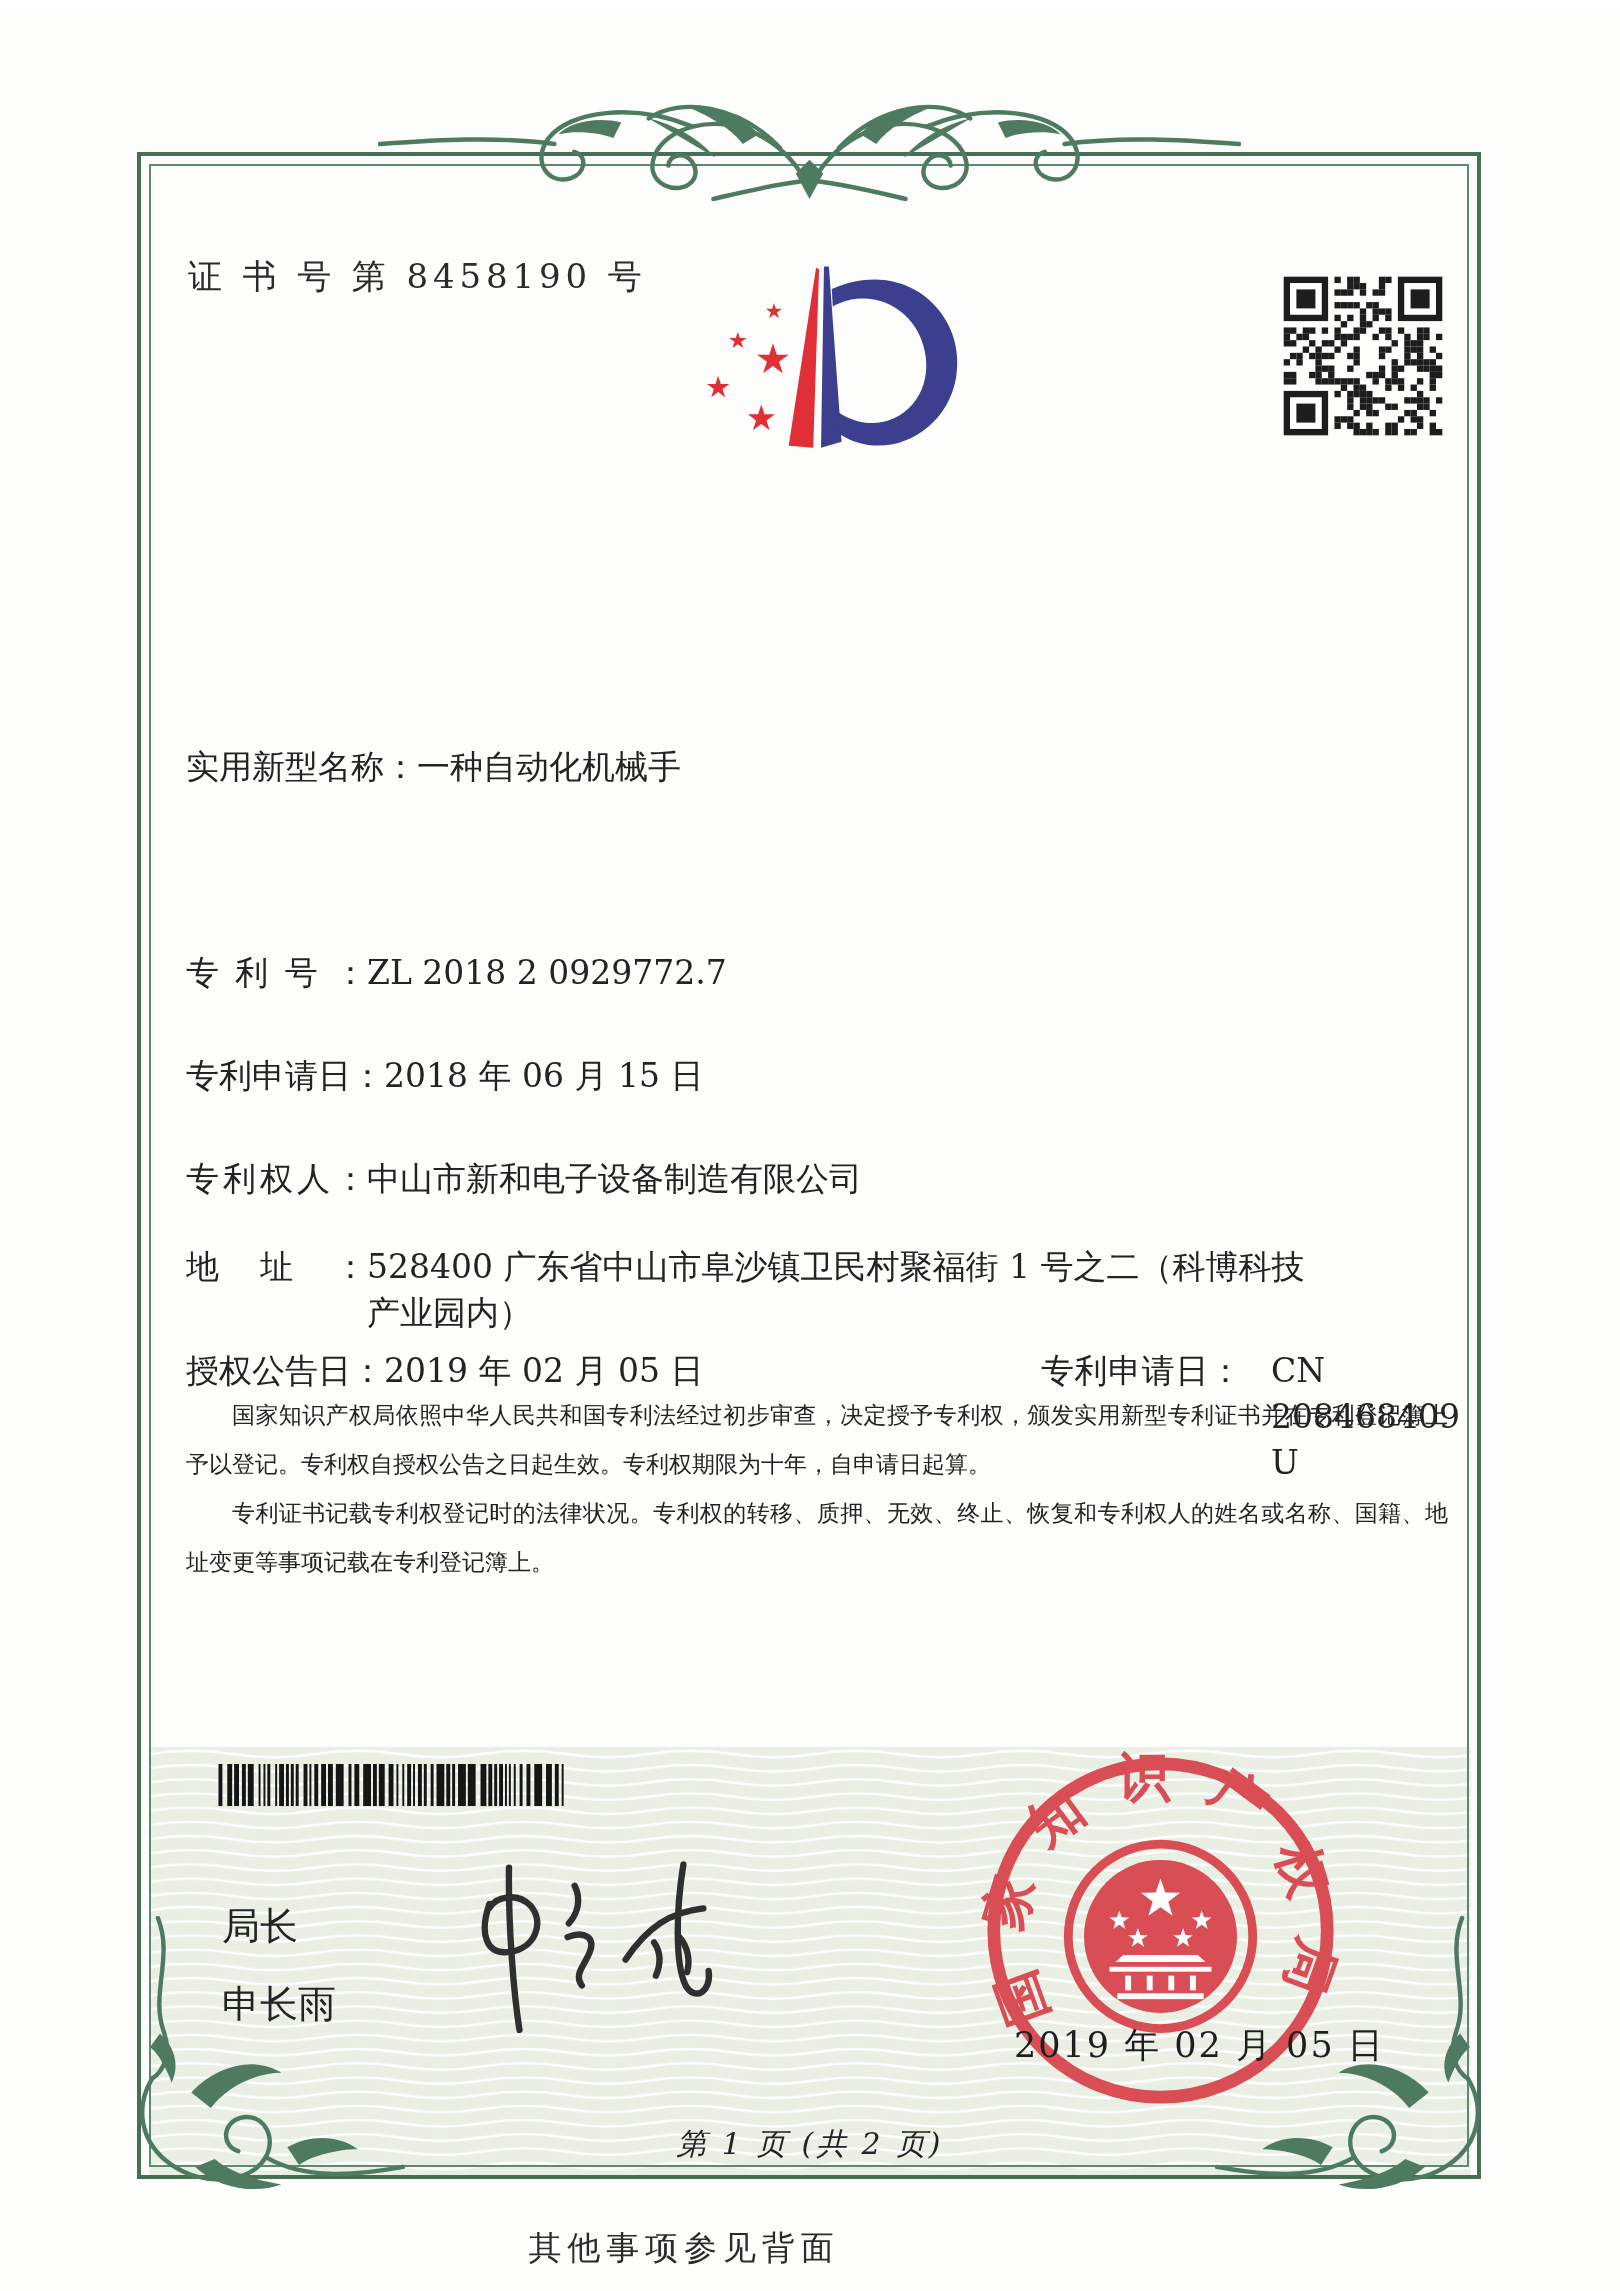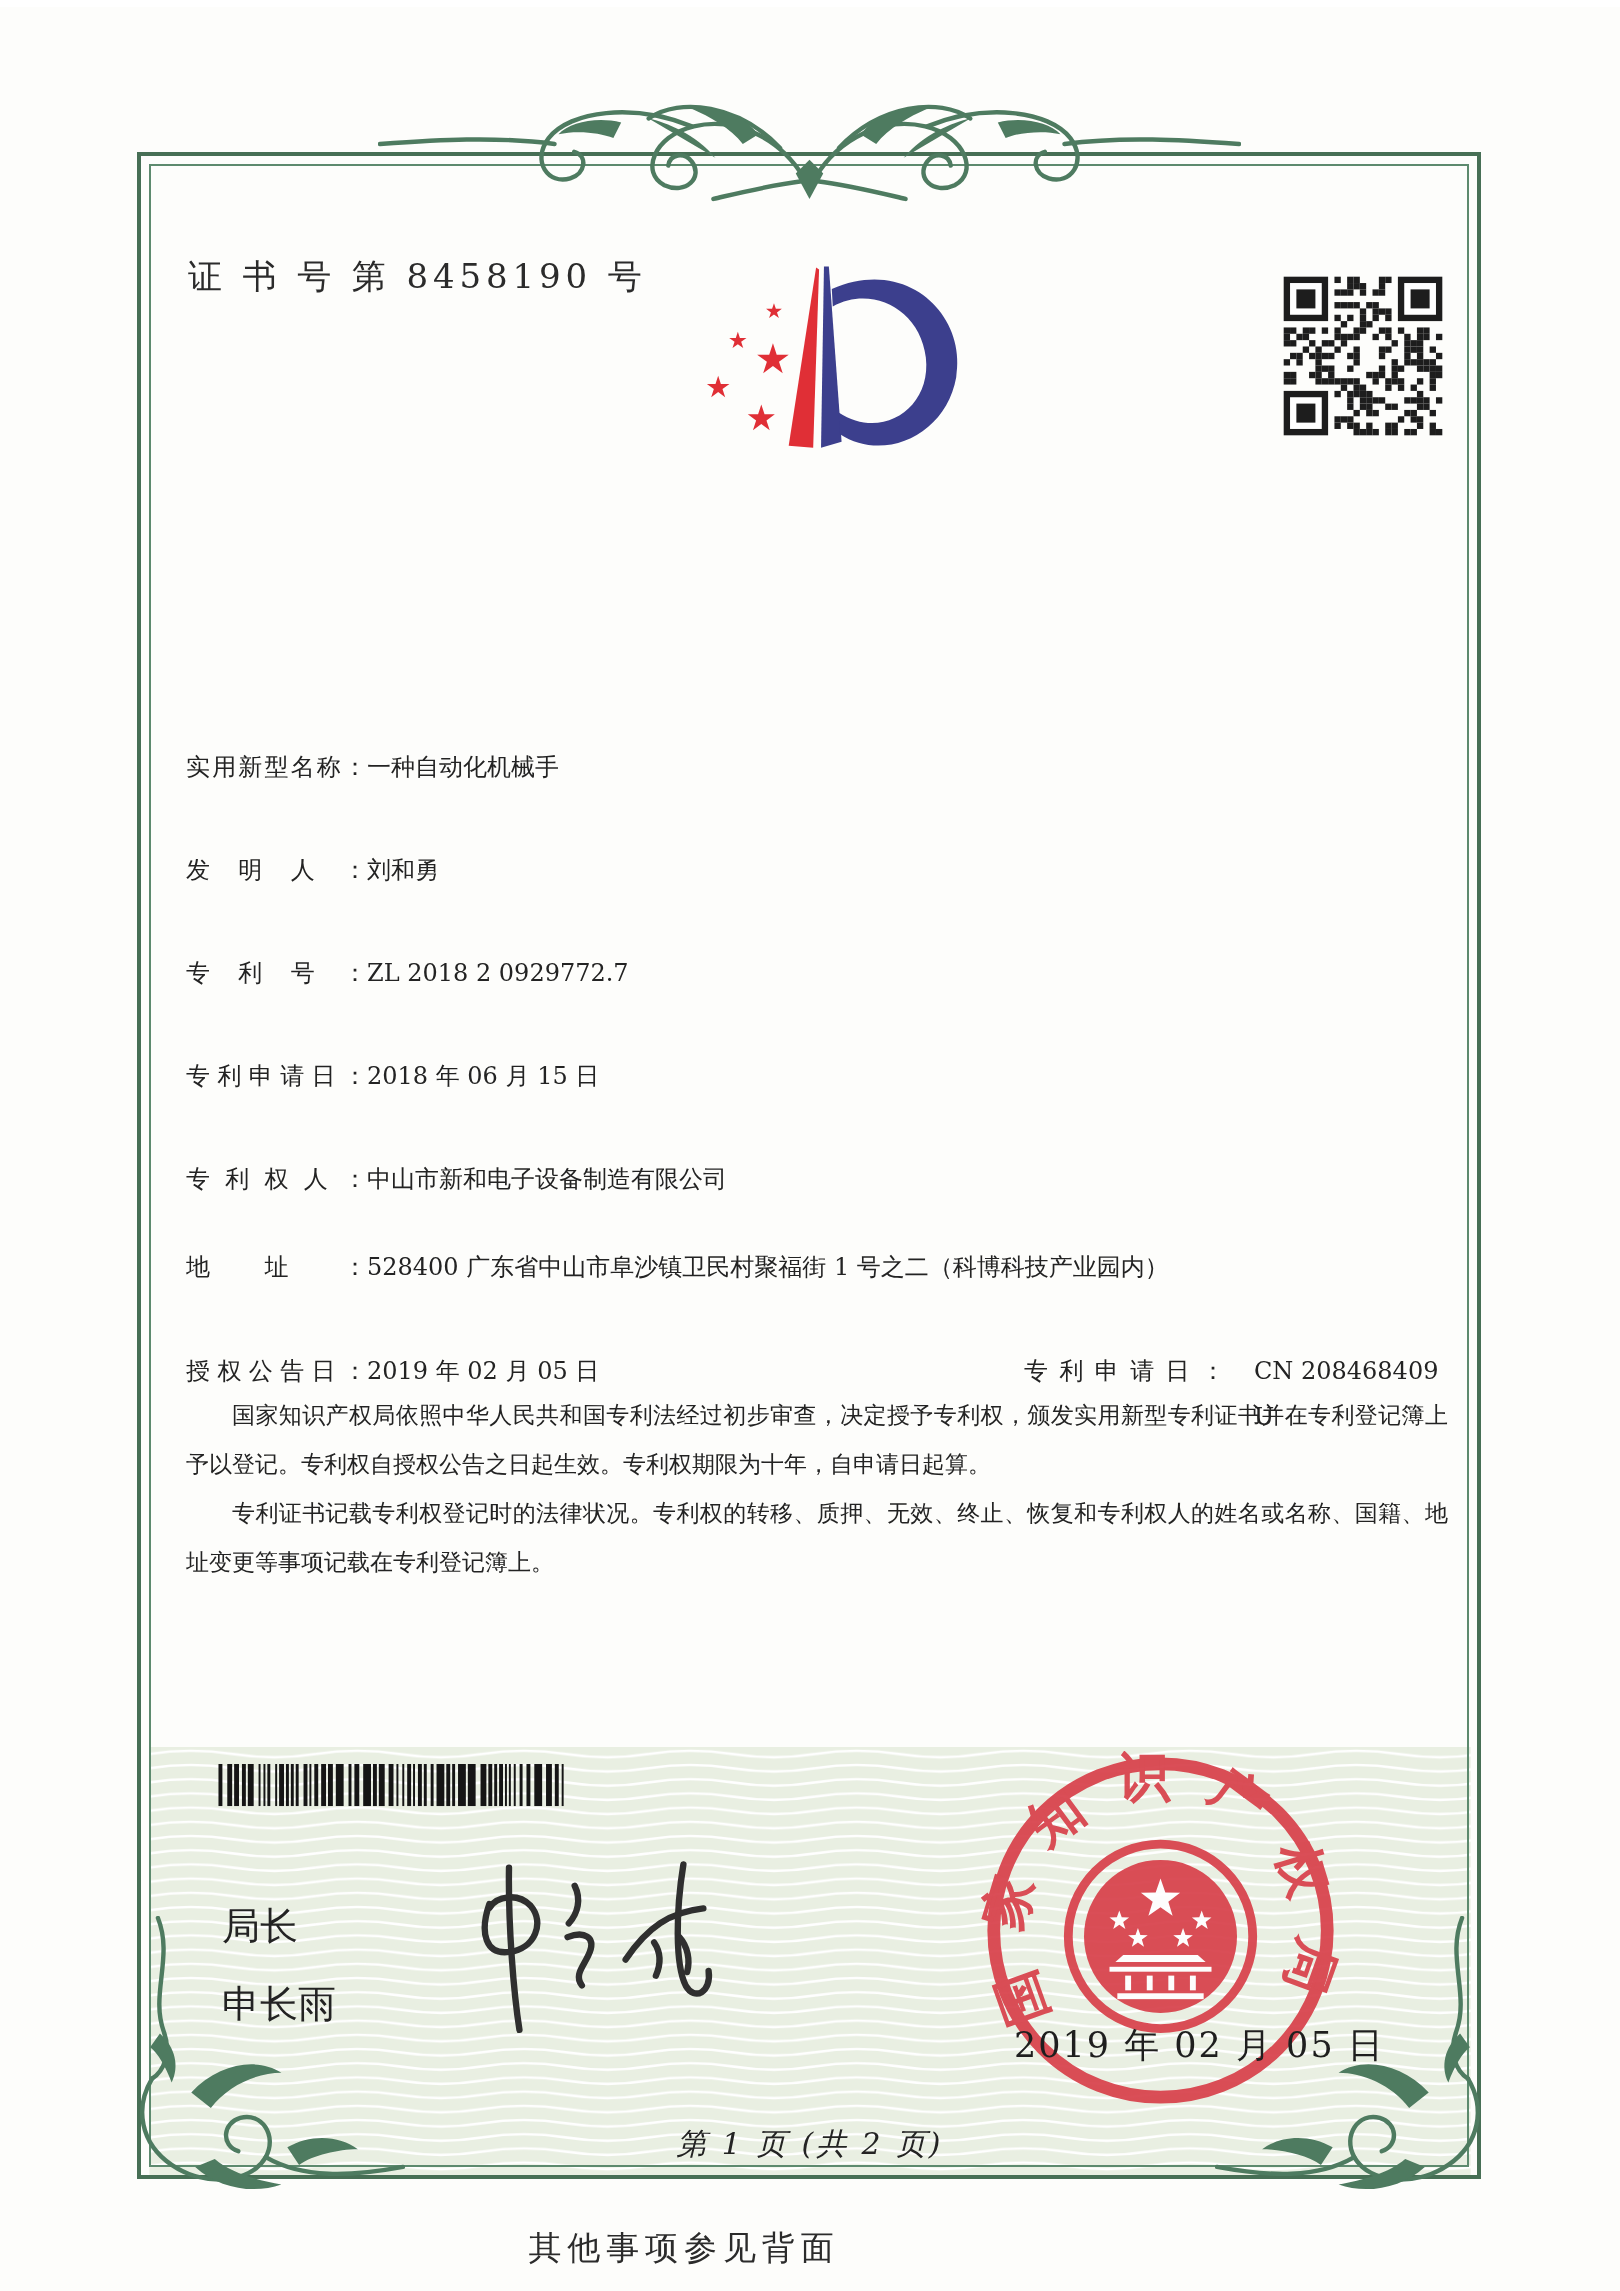--- a/index.html
+++ b/index.html
@@ -26,21 +26,21 @@
   }
   .logo{position:absolute;left:669px;top:233px;z-index:3;}
   .qr{position:absolute;left:1271px;top:257px;z-index:3;}
   .title{
     position:absolute;left:137px;top:502px;width:1346px;text-align:center;
     font-size:91px;font-weight:bold;letter-spacing:7.8px;color:#1c1c1c;z-index:3;
   }
   
   .field{
     position:absolute;left:186px;width:1259px;display:flex;align-items:flex-start;
-    font-size:24px;line-height:46px;z-index:3;
+    font-size:33px;line-height:46px;z-index:3;
   }
   .field .lbl{
     flex:0 0 181px;text-align:justify;text-align-last:justify;white-space:nowrap;
   }
   .field .val{margin-left:0;}
   .f0{top:737px}.f1{top:840px}.f2{top:943px}.f3{top:1046px}.f4{top:1149px}
   .f5{top:1237px}.f5 .val{width:941px;}
   .fgrant{top:1341px}
   .grant-label2{position:absolute;left:657px;top:0;width:201px;display:inline-block;
     text-align:justify;text-align-last:justify;}
@@ -346,24 +346,20 @@
       <rect x="2" y="20" width="7" height="7" fill="#1d1d1d"></rect>
       <rect x="3" y="21" width="5" height="5" fill="#fff"></rect>
       <rect x="4" y="22" width="3" height="3" fill="#1d1d1d"></rect>
     </svg>
 
 
   <div class="field f0">
     <span class="lbl">实用新型名称：</span>
     <span class="val">一种自动化机械手</span>
   </div>
-  <div class="field f1">
-    <span class="lbl">发明人：</span>
-    <span class="val">刘和勇</span>
-  </div>
   <div class="field f2">
     <span class="lbl">专利号：</span>
     <span class="val">ZL 2018 2 0929772.7</span>
   </div>
   <div class="field f3">
     <span class="lbl">专利申请日：</span>
     <span class="val">2018 年 06 月 15 日</span>
   </div>
   <div class="field f4">
     <span class="lbl">专利权人：</span>

